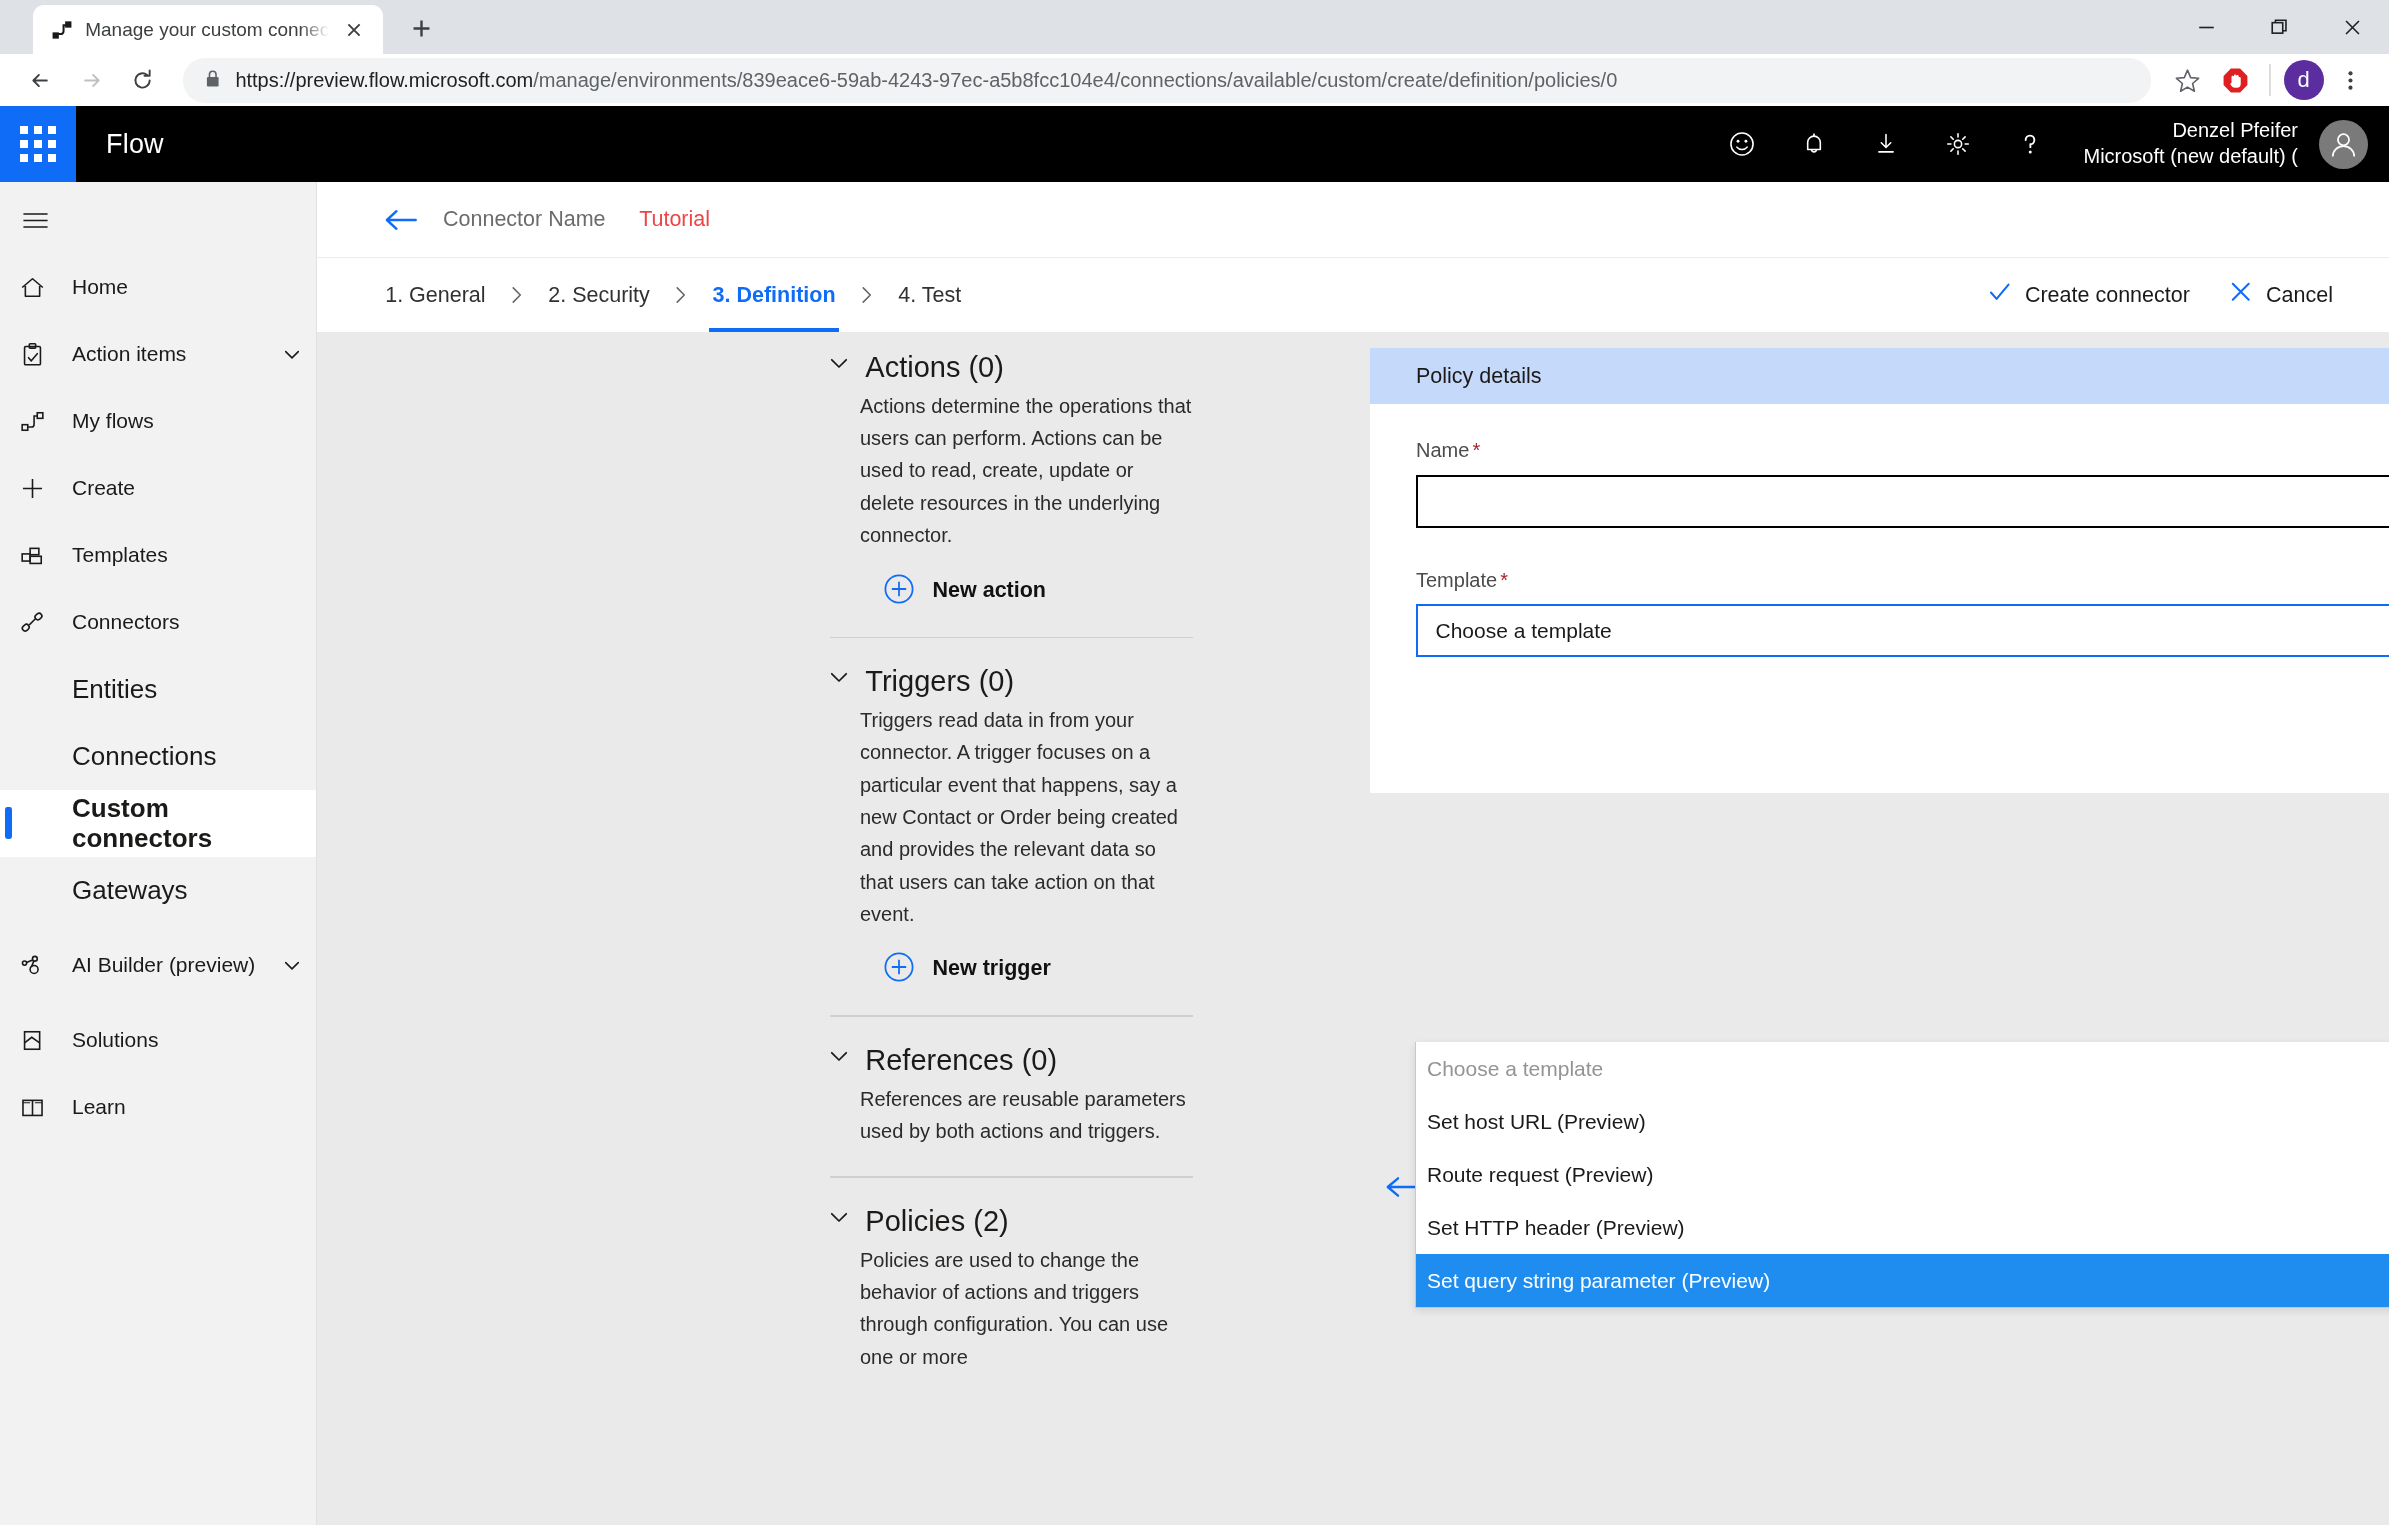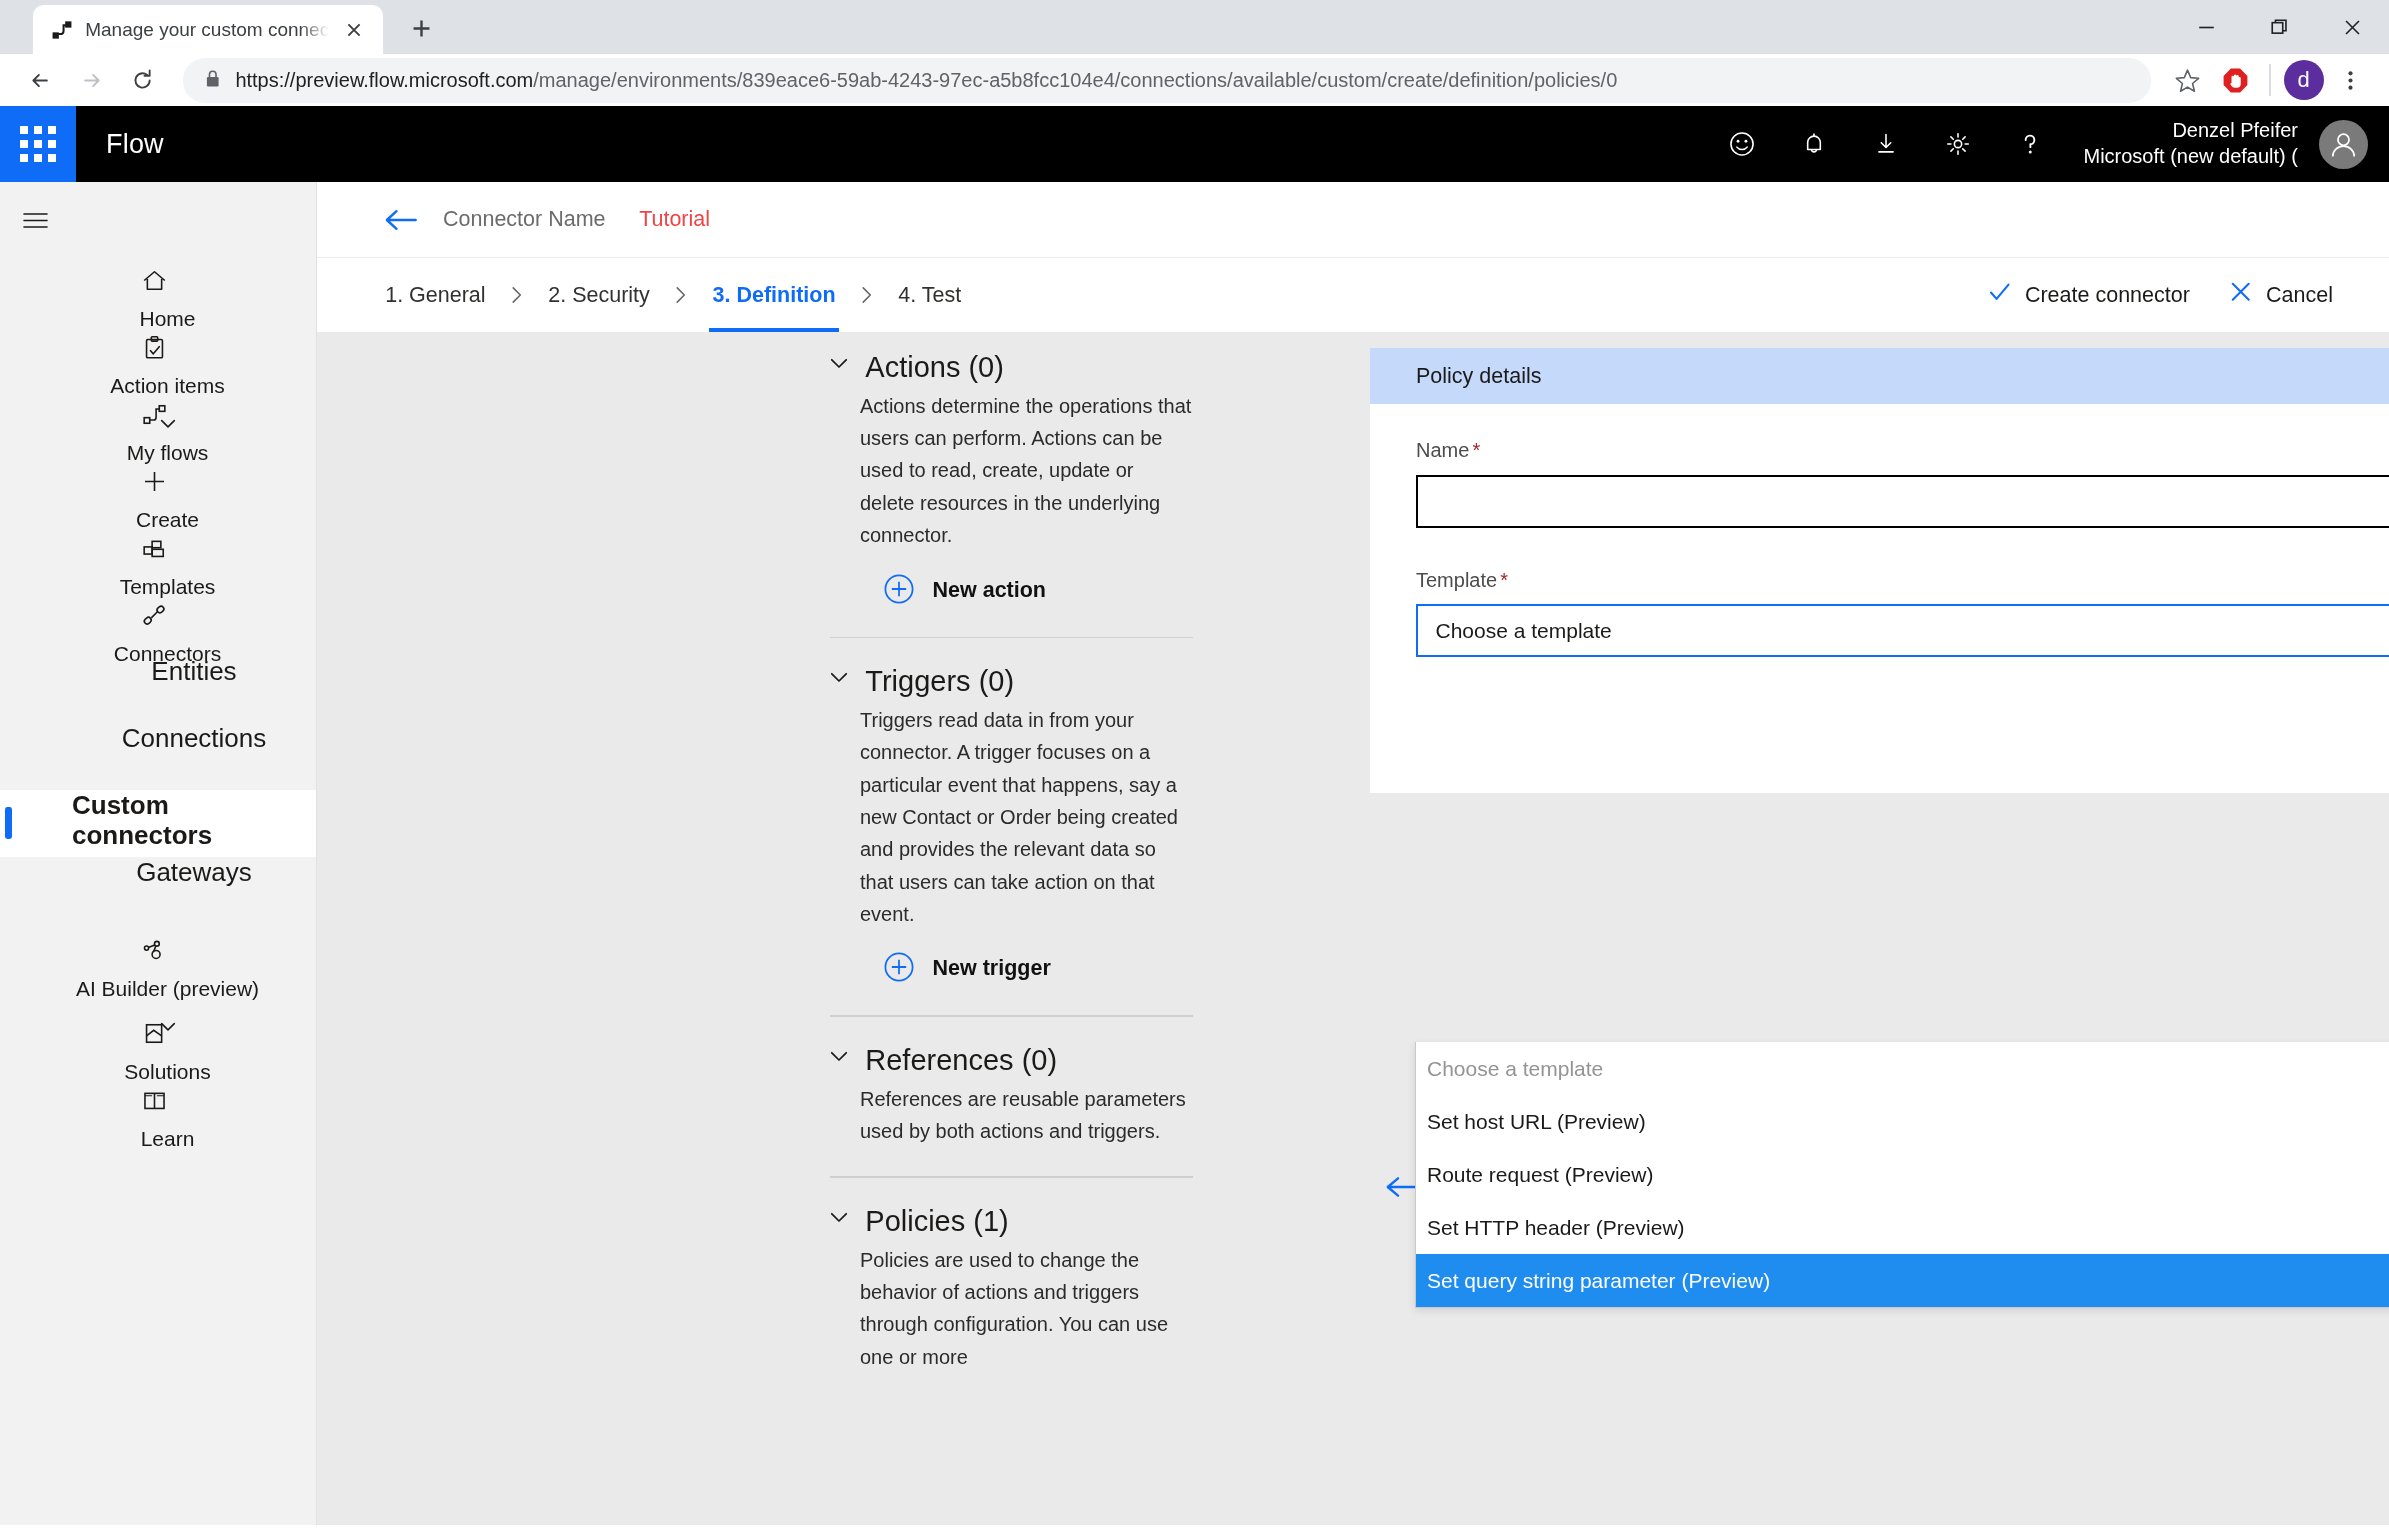--- a/index.html
+++ b/index.html
@@ -88,21 +88,21 @@
   .app-body { flex: 1; display: flex; min-height: 0; }
 
   
   .sidebar {
     width: 317px; background: #f2f2f2; flex: 0 0 317px;
     border-right: 0.8px solid #e1e1e1; padding-top: 4.8px; overflow: hidden;
   }
   .hamburger { height: 67px; display: flex; align-items: center; padding-left: 21px; cursor: pointer; }
   .nav-item {
     height: 67px; display: flex; align-items: center; padding-left: 19px;
-    cursor: pointer; position: relative; color: #1b1a19; flex-direction: column;
+    cursor: pointer; position: relative; color: #1b1a19;
   }
   .nav-item.tall { height: 83px; }
   .nav-icon { width: 53px; flex: 0 0 53px; display: flex; align-items: center; justify-content: flex-start; }
   .nav-label { font-size: 21px; flex: 1; line-height: 1.18; }
   .nav-chev { width: 48px; flex: 0 0 48px; display: flex; align-items: center; justify-content: center; }
   .nav-item.sub { padding-left: 72px; }
   .nav-item.sub .nav-label { font-size: 26px; }
   .nav-item.active { background: #ffffff; font-weight: bold; }
   .nav-item.active::before {
     content: ""; position: absolute; left: 4.8px; top: 17.5px; bottom: 17.5px;
@@ -602,21 +602,21 @@
             <div class="sect-divider"></div>
           </div>
 
           <div>
             <div class="sect-head">
               <span>
                 <svg viewBox="0 0 30 30" width="24" height="24">
                     <path d="M6 11 L15 20 L24 11" stroke="#1b1a19" stroke-width="2.2" fill="none" stroke-linecap="round" stroke-linejoin="round"></path>
                   </svg>
               </span>
-              <span class="sect-title">Policies (1)</span>
+              <span class="sect-title">Policies (2)</span>
             </div>
             <div class="sect-body">Policies are used to change the behavior of actions and triggers through configuration. You can use one or more</div>
           </div>
         </div>
 
         <div class="policy-panel">
           <div class="panel-title-bar">
             <span class="panel-title">Policy details</span>
           </div>
           <div class="panel-inner">

